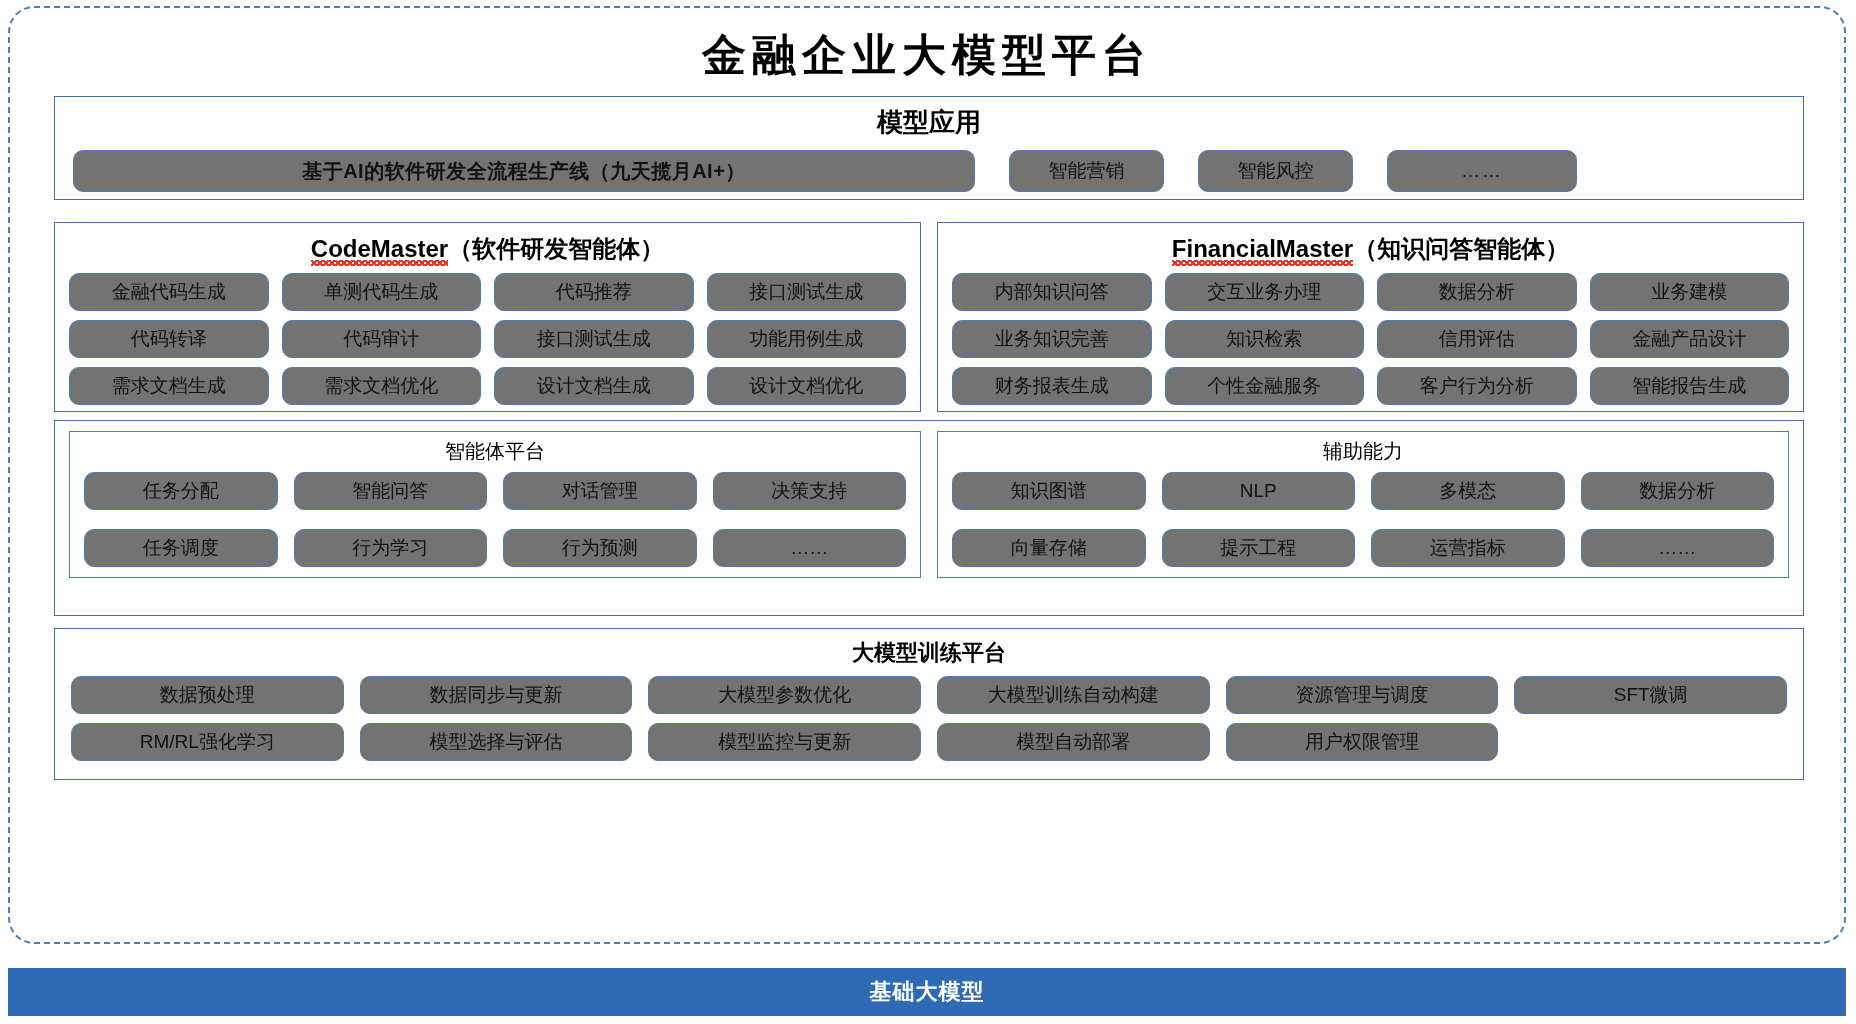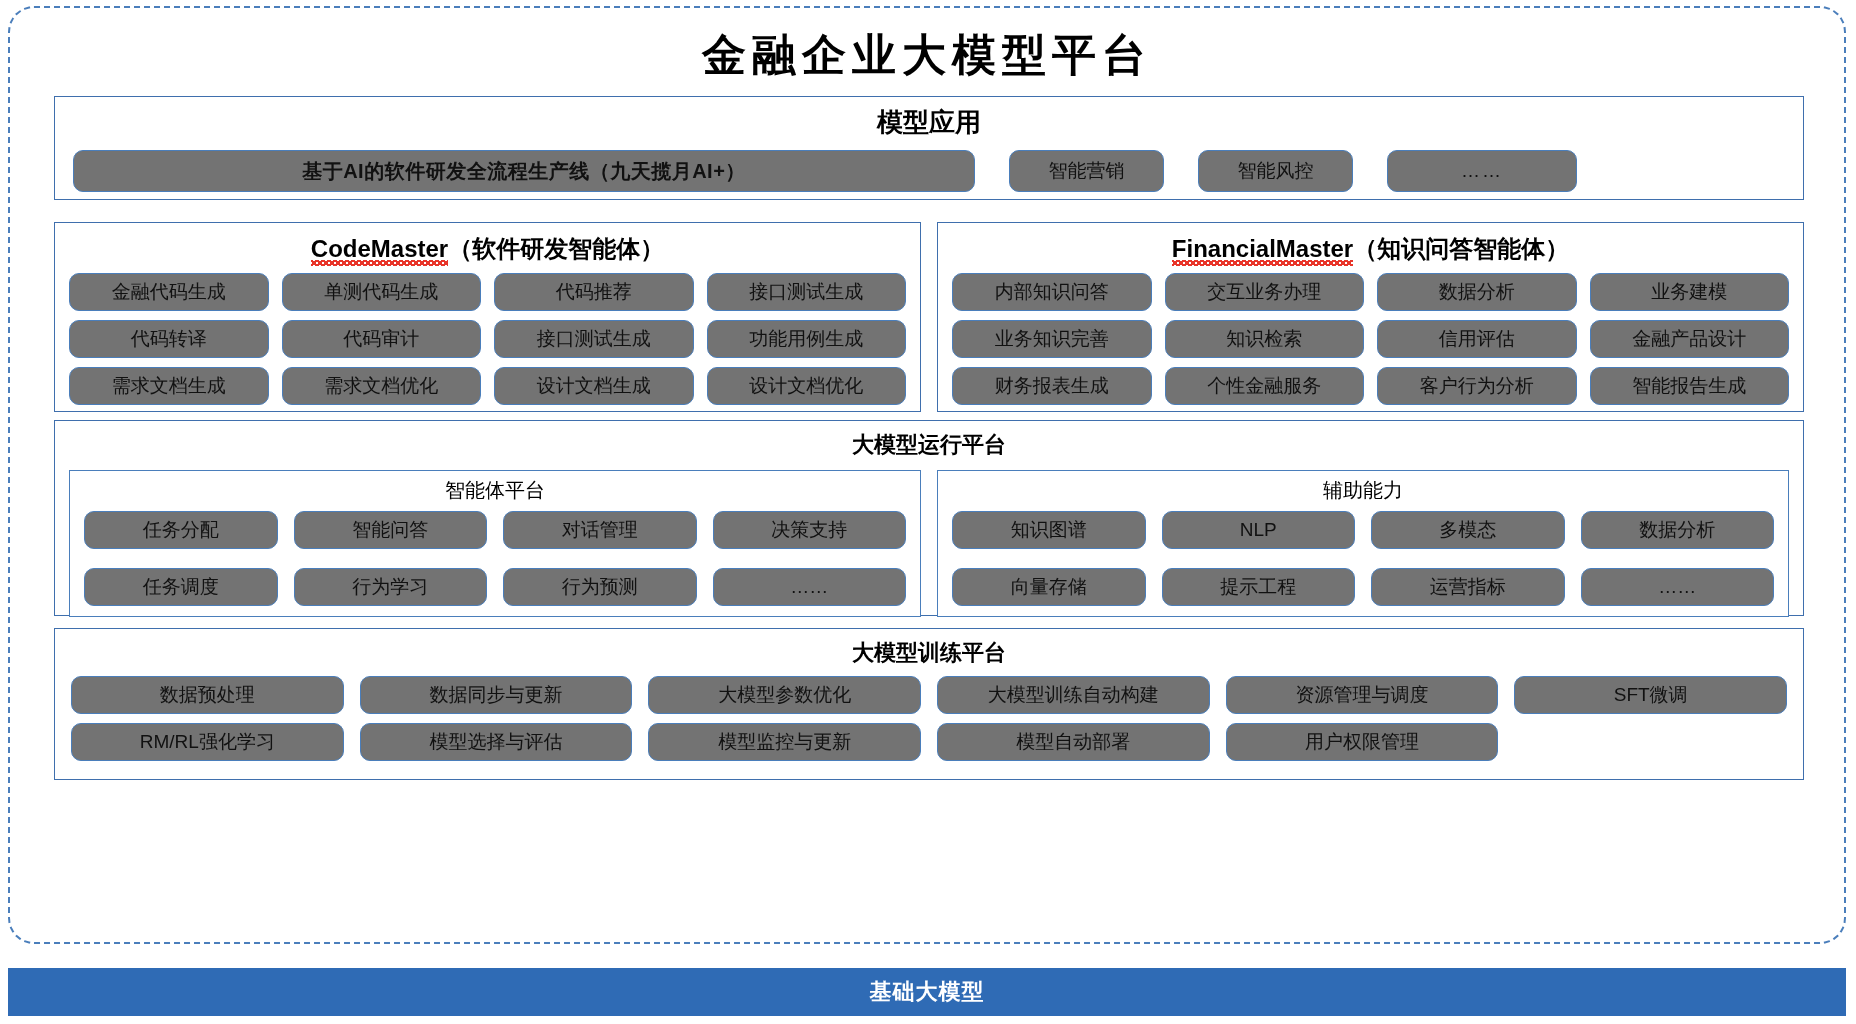--- a/index.html
+++ b/index.html
@@ -201,21 +201,20 @@
           <div class="pill">财务报表生成</div>
           <div class="pill">个性金融服务</div>
           <div class="pill">客户行为分析</div>
           <div class="pill">智能报告生成</div>
         </div>
       </div>
 
     </div>
 
     <div class="panel" id="runtime-panel">
-      <div class="panel-title">大模型运行平台</div>
       <div class="runtime-cols">
 
         <div class="sub-panel">
           <div class="sub-title">智能体平台</div>
           <div class="sub-grid">
             <div class="pill">任务分配</div>
             <div class="pill">智能问答</div>
             <div class="pill">对话管理</div>
             <div class="pill">决策支持</div>
             <div class="pill">任务调度</div>

